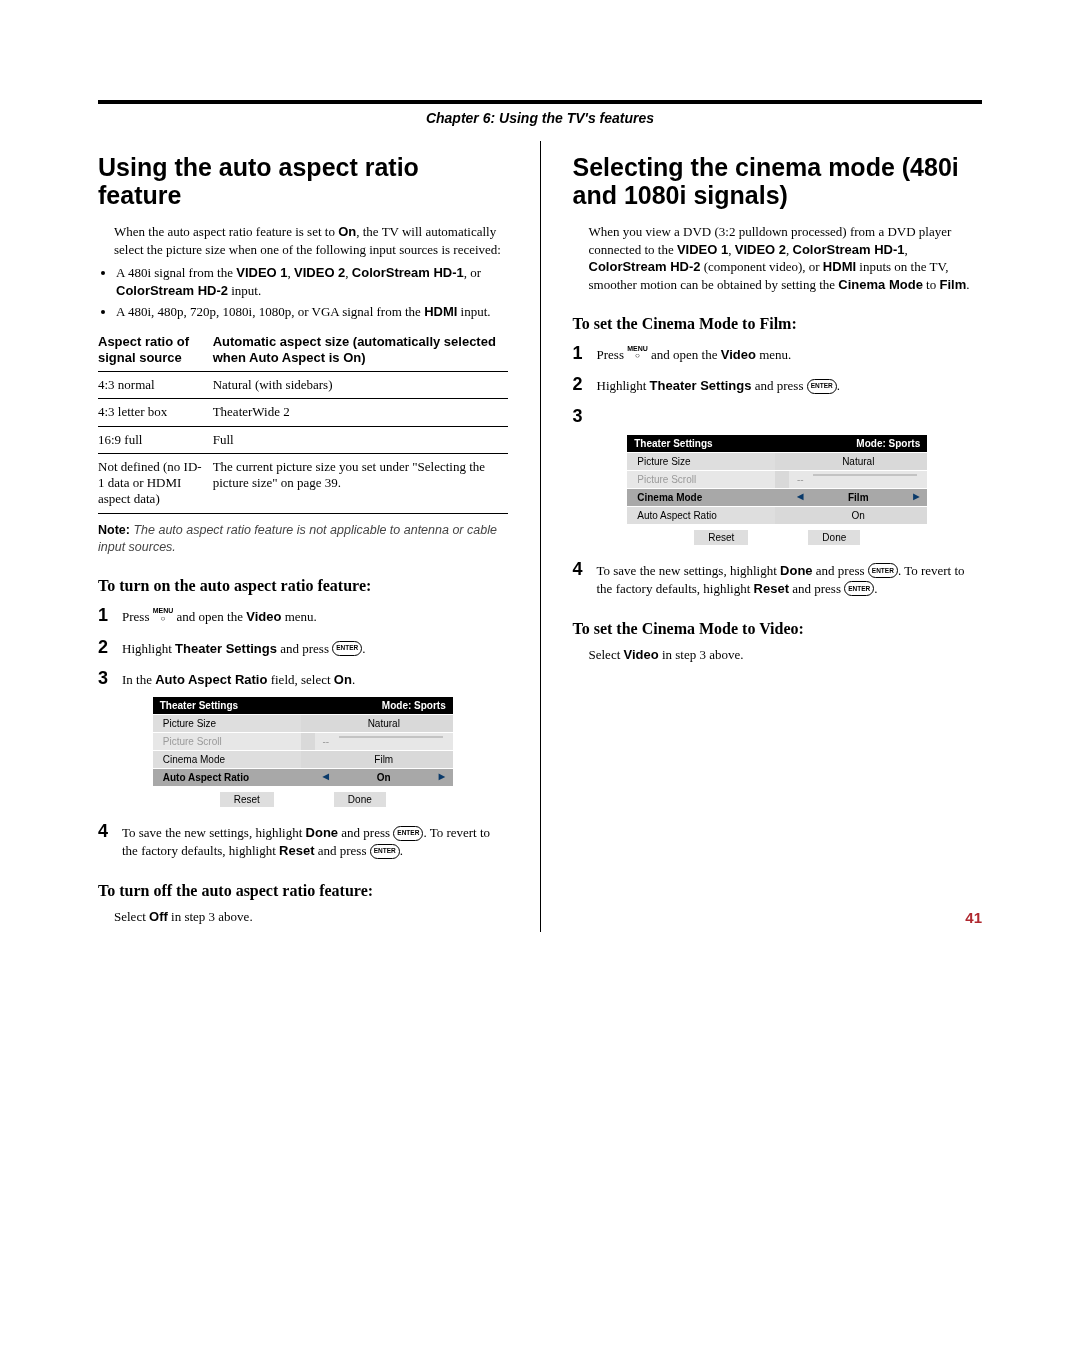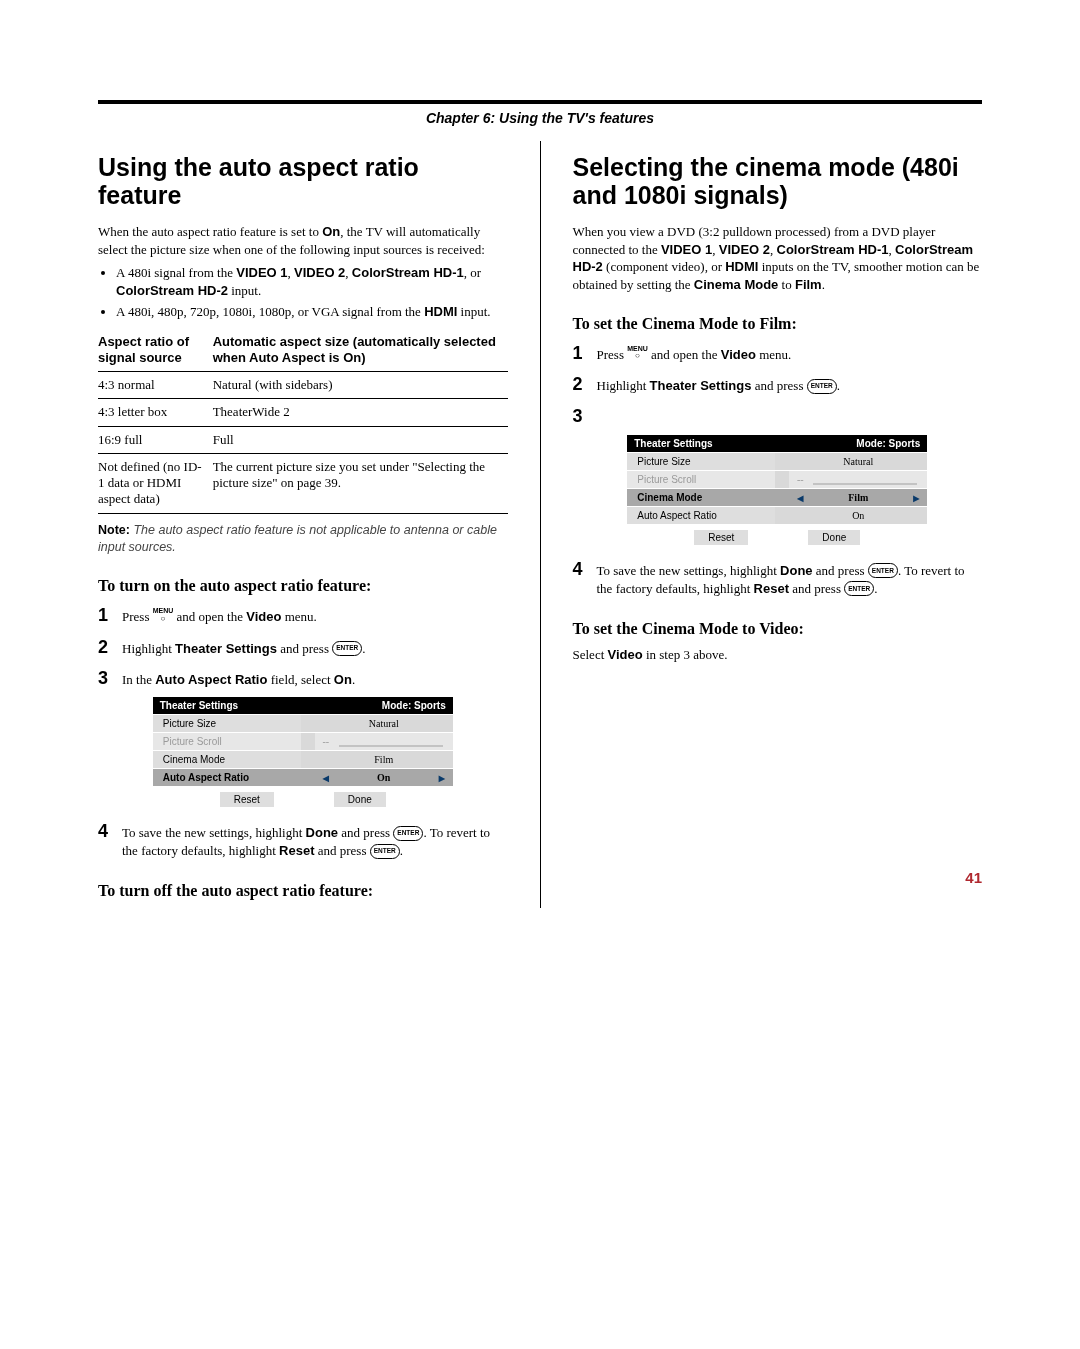--- a/index.html
+++ b/index.html
@@ -42,21 +42,21 @@
     background: #000;
     flex: 0 0 1px;
   }
   h1.section-title {
     font-family: Arial, Helvetica, sans-serif;
     font-weight: 900;
     font-size: 25px;
     margin: 12px 0 14px 0;
     line-height: 1.12;
   }
-  p { margin: 0 0 6px 0; line-height: 1.35; }
+  p { margin: 0 0 6px 16px; line-height: 1.35; }
   ul.bullets {
     margin: 4px 0 6px 0;
     padding-left: 18px;
   }
   ul.bullets li { margin-bottom: 4px; line-height: 1.35; }
   table.aspect {
     width: 100%;
     border-collapse: collapse;
     margin: 8px 0 6px 0;
     font-size: 13px;
@@ -156,24 +156,23 @@
   .menu-row .label {
     flex: 0 0 128px;
     padding: 3px 10px;
     background: #dedede;
   }
   .menu-row .value {
     flex: 1;
     padding: 3px 4px;
     text-align: center;
     display: flex;
-    align-items: flex-end;
+    align-items: flex-start;
     justify-content: center;
     position: relative;
-    font-family: Liberation Serif, serif;
   }
   .menu-row .arrow-left, .menu-row .arrow-right {
     width: 14px;
     text-align: center;
     font-size: 8px;
   }
   .menu-row .val-text { flex: 1; text-align: center; }
   .menu-row.muted .label, .menu-row.muted .value { color: #9a9a9a; background: #e7e7e7; }
   .menu-row.muted .slider-track { background: #c3c3c3; }
   .menu-row.sel {
@@ -195,21 +194,21 @@
     gap: 60px;
     padding: 6px 0 2px 0;
     background: #fff;
   }
   .menu-btn {
     background: #dedede;
     padding: 2px 14px;
   }
   .page-num {
     position: absolute;
-    bottom: 62px;
+    bottom: 46px;
     right: 98px;
     font-family: Arial, Helvetica, sans-serif;
     color: #b0282f;
     font-weight: bold;
     font-size: 15px;
   }
   .tall-stripe {
     position: absolute;
     right: 82px;
     top: 1200px;
@@ -331,20 +330,21 @@
       </div>
 
       <ol class="steps">
         <li>
           <span class="step-num">4</span>
           <span class="step-text">To save the new settings, highlight <b class="sans">Done</b> and press <span class="btn-icon">ENTER</span>. To revert to the factory defaults, highlight <b class="sans">Reset</b> and press <span class="btn-icon">ENTER</span>.</span>
         </li>
       </ol>
 
       <div class="subhead">To turn off the auto aspect ratio feature:</div>
+      <p>Select <b class="sans">Off</b> in step 3 above.</p>
 
     </div>
 
     <div class="col-sep"></div>
 
     <div class="col">
       <h1 class="section-title">Selecting the cinema mode (480i and 1080i signals)</h1>
 
       <p>
         When you view a DVD (3:2 pulldown processed) from a DVD player connected to the <b class="sans">VIDEO 1</b>, <b class="sans">VIDEO 2</b>, <b class="sans">ColorStream HD-1</b>, <b class="sans">ColorStream HD-2</b> (component video), or <b class="sans">HDMI</b> inputs on the TV, smoother motion can be obtained by setting the <b class="sans">Cinema Mode</b> to <b class="sans">Film</b>.

